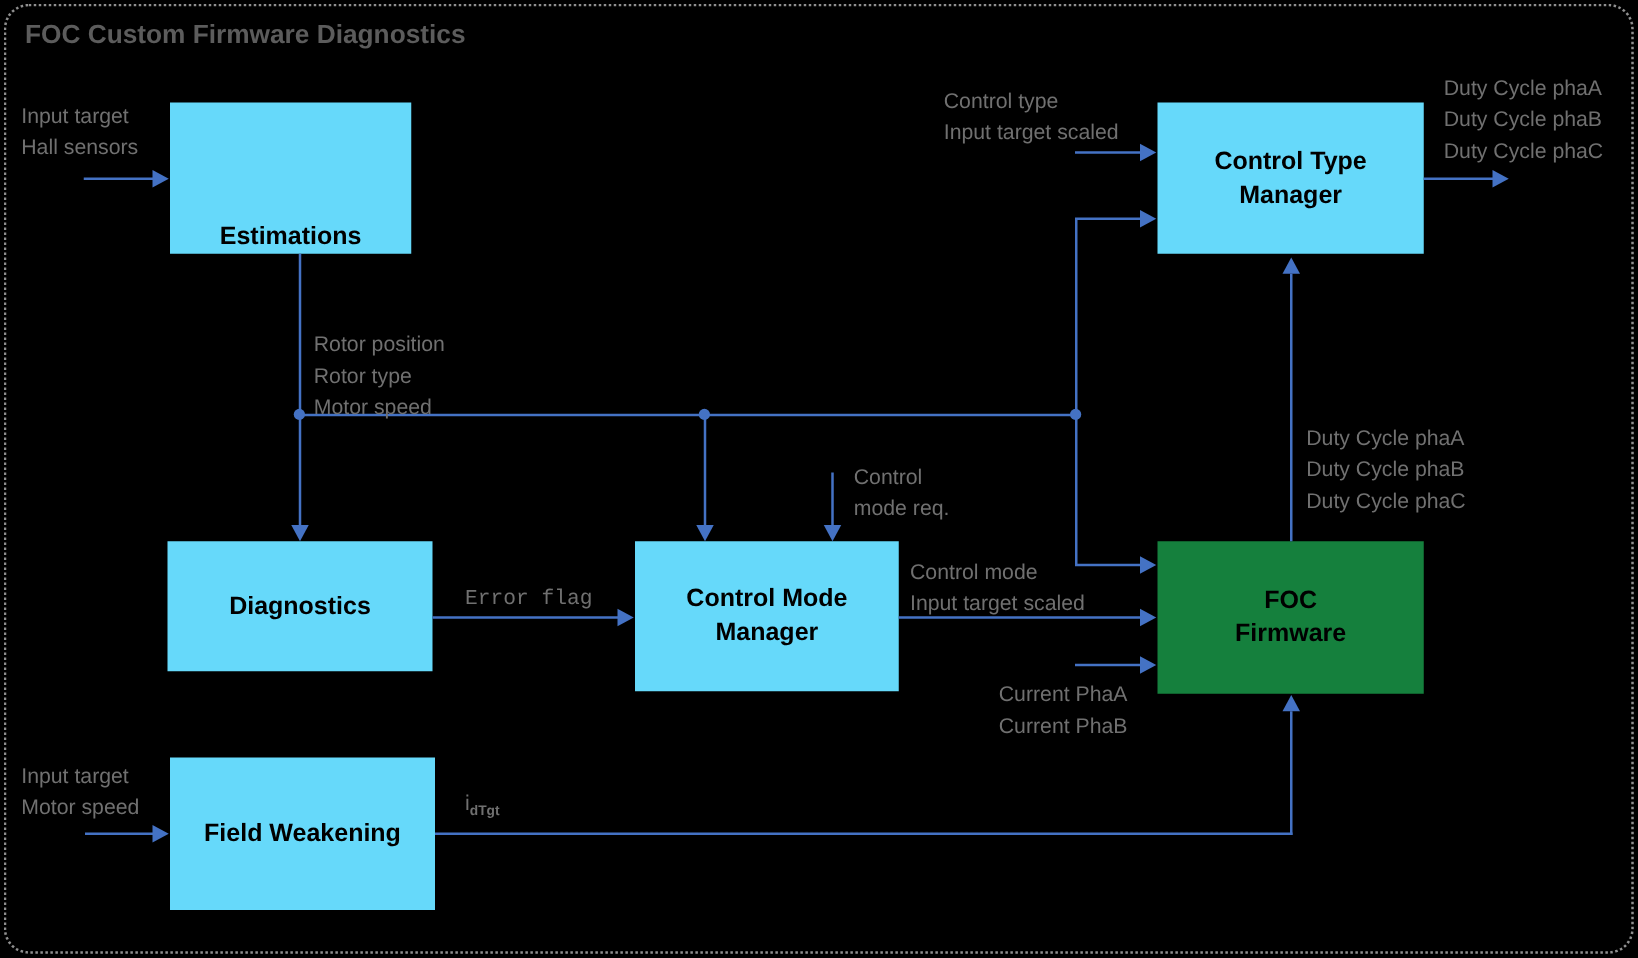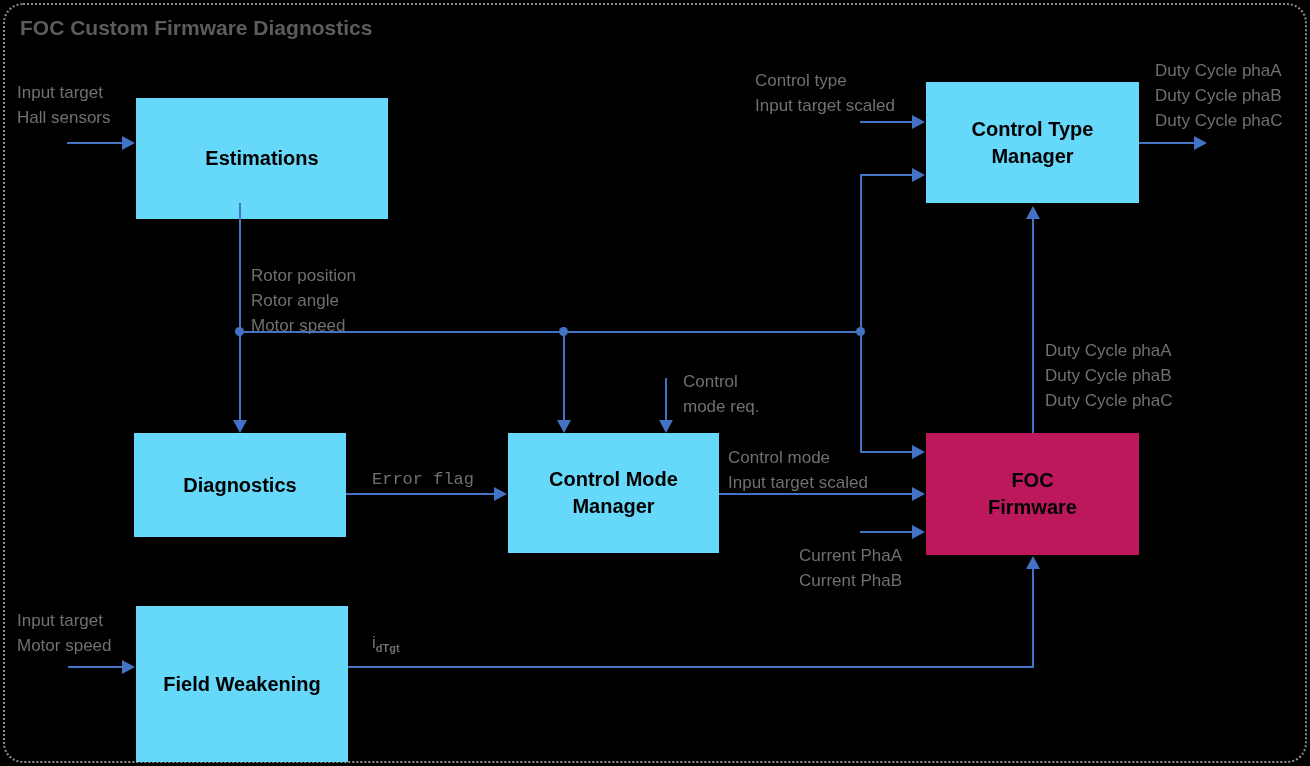--- a/index.html
+++ b/index.html
@@ -13,21 +13,21 @@
   }
   .title {
     position:absolute; left:20px; top:13px; font-size:21px; line-height:30px;
     font-weight:700; color:#5c5c5c;
   }
   .block {
     position:absolute; background:#66d9fa; color:#000;
     display:flex; flex-direction:column; align-items:center; justify-content:center;
     font-weight:700; font-size:20px; line-height:27px; text-align:center;
   }
-  .block.pink { background:#be185d; }
+  .block.pink { background:#15803d; }
   .block span { display:block; }
   .lbl {
     position:absolute; color:#707070; font-size:17px; line-height:25px;
     white-space:nowrap;
   }
   .lbl span { display:block; }
   .hl { position:absolute; height:2px; background:#4472c4; }
   .vl { position:absolute; width:2px; background:#4472c4; }
   .ar { position:absolute; width:0; height:0;
         border-top:7px solid transparent; border-bottom:7px solid transparent;
@@ -43,21 +43,21 @@
   .lbl-inline span { display:inline; }
 </style>
 </head>
 <body>
 
 <div id="canvas">
   <div id="frame"></div>
 
   <div class="title">FOC Custom Firmware Diagnostics</div>
 
-  <div class="block" style="left:136px; top:98px; width:252px; height:121px;">
+  <div class="block" style="left:136px; top:82px; width:193px; height:121px;justify-content:flex-end;">
     <span>Estimations</span>
   </div>
 
   <div class="block" style="left:926px; top:82px; width:213px; height:121px;">
     <span>Control Type</span>
     <span>Manager</span>
   </div>
 
   <div class="block" style="left:134px; top:433px; width:212px; height:104px;">
     <span>Diagnostics</span>
@@ -66,21 +66,21 @@
   <div class="block" style="left:508px; top:433px; width:211px; height:120px;">
     <span>Control Mode</span>
     <span>Manager</span>
   </div>
 
   <div class="block pink" style="left:926px; top:433px; width:213px; height:122px;">
     <span>FOC</span>
     <span>Firmware</span>
   </div>
 
-  <div class="block" style="left:136px; top:606px; width:212px; height:156px;">
+  <div class="block" style="left:136px; top:606px; width:212px; height:122px;">
     <span>Field Weakening</span>
   </div>
 
   <div class="hl" style="left:67px; top:142px; width:56px;"></div>
   <div class="ar" style="left:122px; top:136px;"></div>
 
   <div class="vl" style="left:239px; top:203px; height:129px;"></div>
   <div class="hl" style="left:239px; top:331px; width:623px;"></div>
   <div class="dot" style="left:235px; top:327px;"></div>
   <div class="dot" style="left:559px; top:327px;"></div>
@@ -139,21 +139,21 @@
   </div>
 
   <div class="lbl" style="left:1155px; top:58px;">
     <span>Duty Cycle phaA</span>
     <span>Duty Cycle phaB</span>
     <span>Duty Cycle phaC</span>
   </div>
 
   <div class="lbl" style="left:251px; top:227px;margin-top:36px;">
     <span>Rotor position</span>
-    <span>Rotor angle</span>
+    <span>Rotor type</span>
     <span>Motor speed</span>
   </div>
 
   <div class="lbl" style="left:683px; top:369px;">
     <span>Control</span>
     <span>mode req.</span>
   </div>
 
   <div class="lbl" style="left:372px; top:467px;font-family:Liberation Mono, monospace;">Error flag</div>
 

